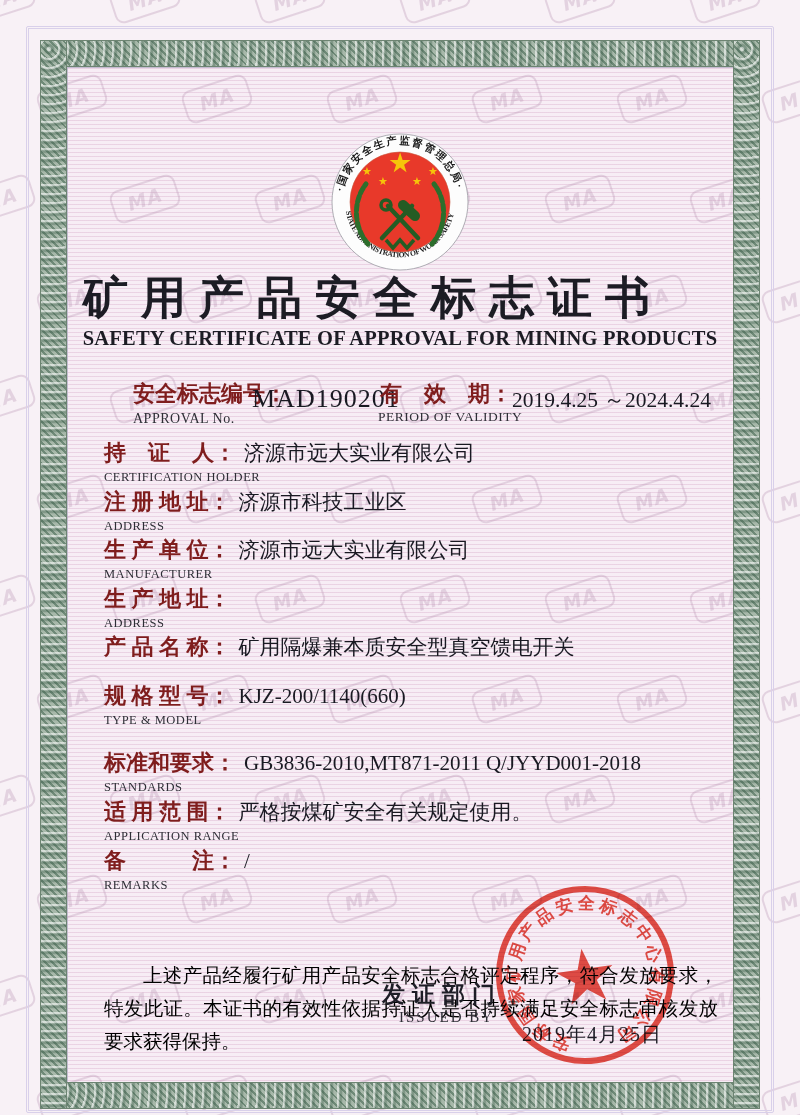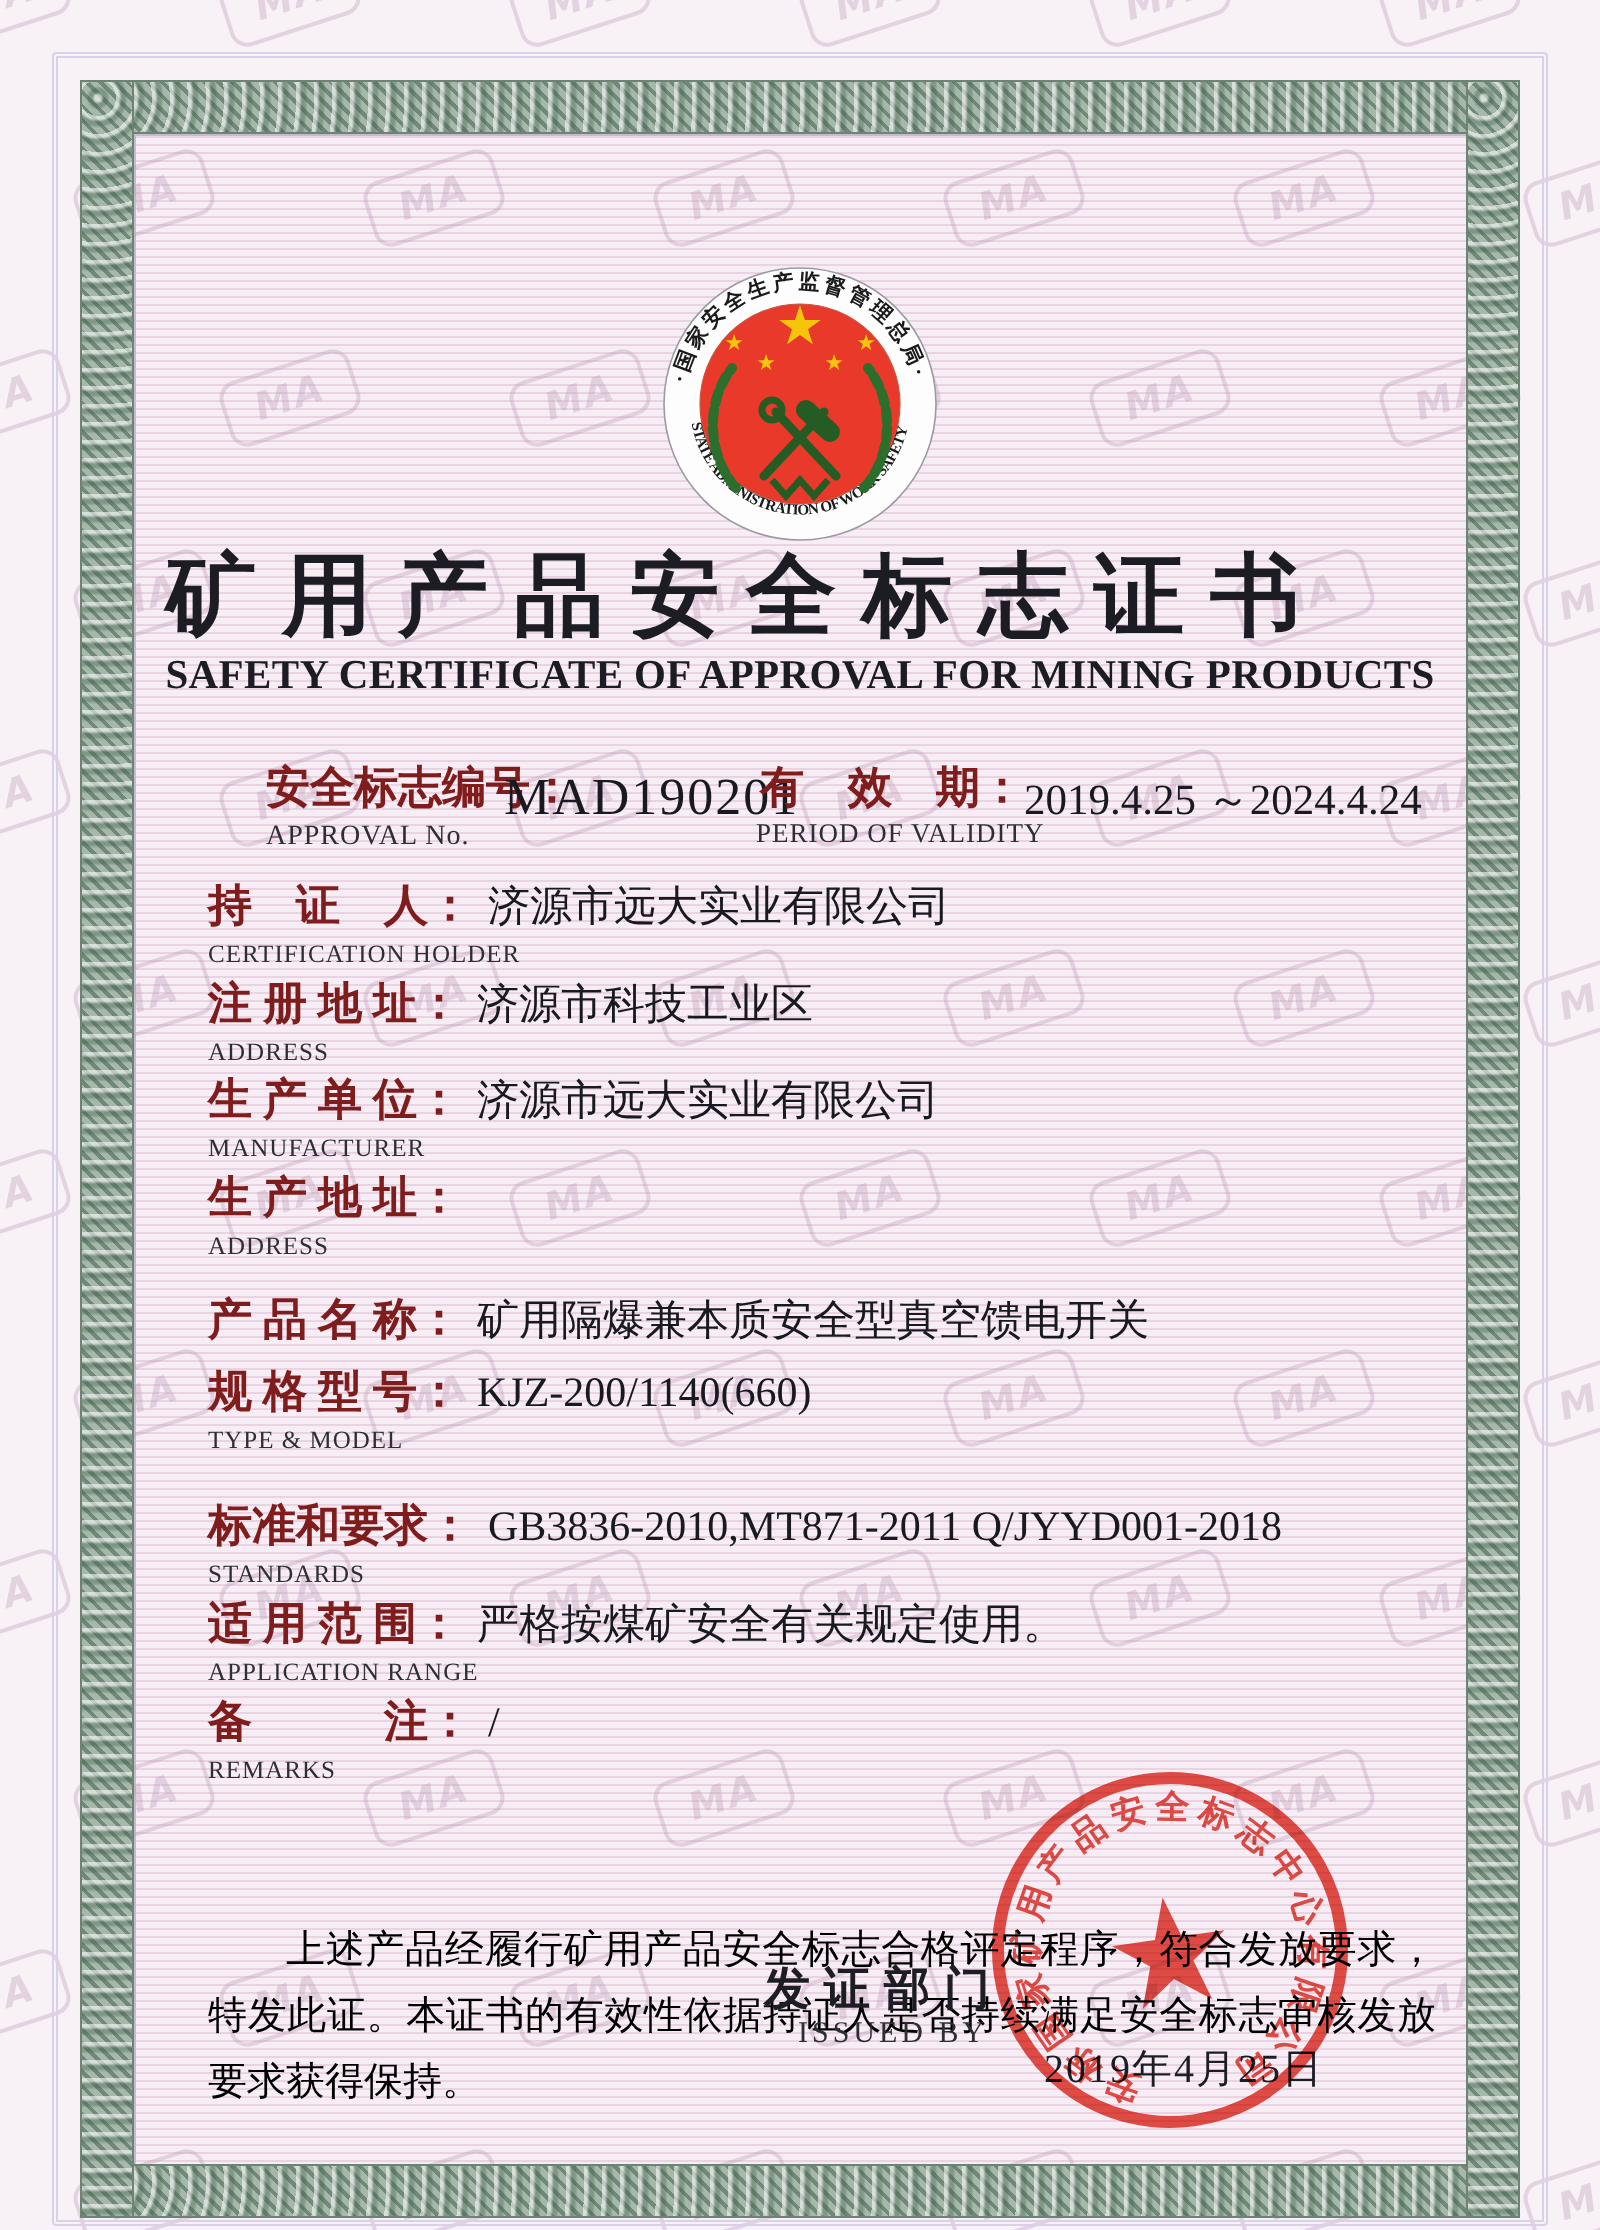--- a/index.html
+++ b/index.html
@@ -215,21 +215,21 @@
         </div>
       <div class="en">MANUFACTURER</div>
     </div>
     <div class="field" style="top:584px;">
       <div class="line1">
           <span class="lbl">生 产 地 址</span>
           <span class="lbl">：</span>
         </div>
       <div class="en">ADDRESS</div>
     </div>
-    <div class="field" style="top:632px;margin-top:13px;">
+    <div class="field" style="top:632px;">
       <div class="line1">
           <span class="lbl">产 品 名 称</span>
           <span class="lbl">：</span>
           <span class="val">矿用隔爆兼本质安全型真空馈电开关</span>
         </div>
     </div>
     <div class="field" style="top:681px;">
       <div class="line1">
           <span class="lbl">规 格 型 号</span>
           <span class="lbl">：</span>

